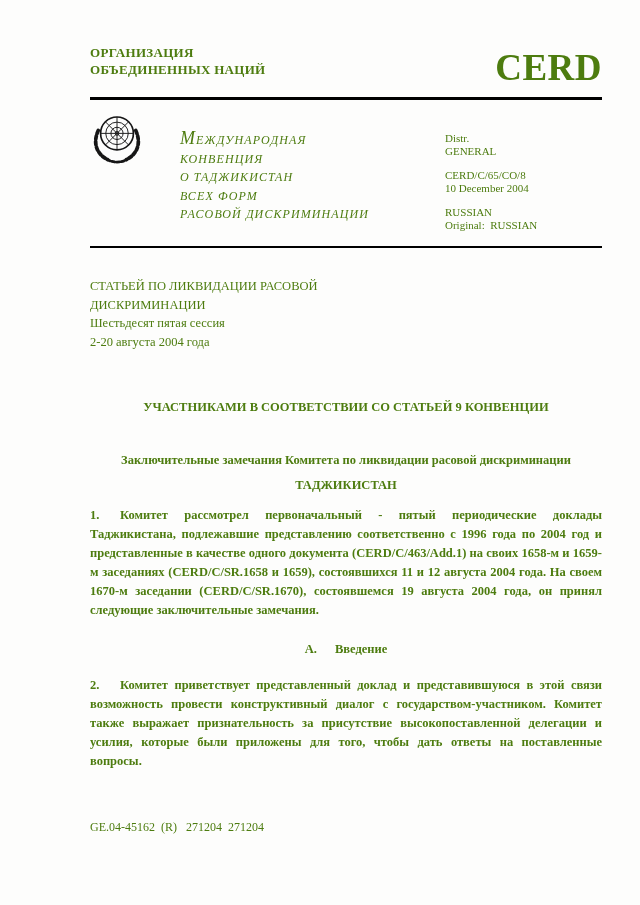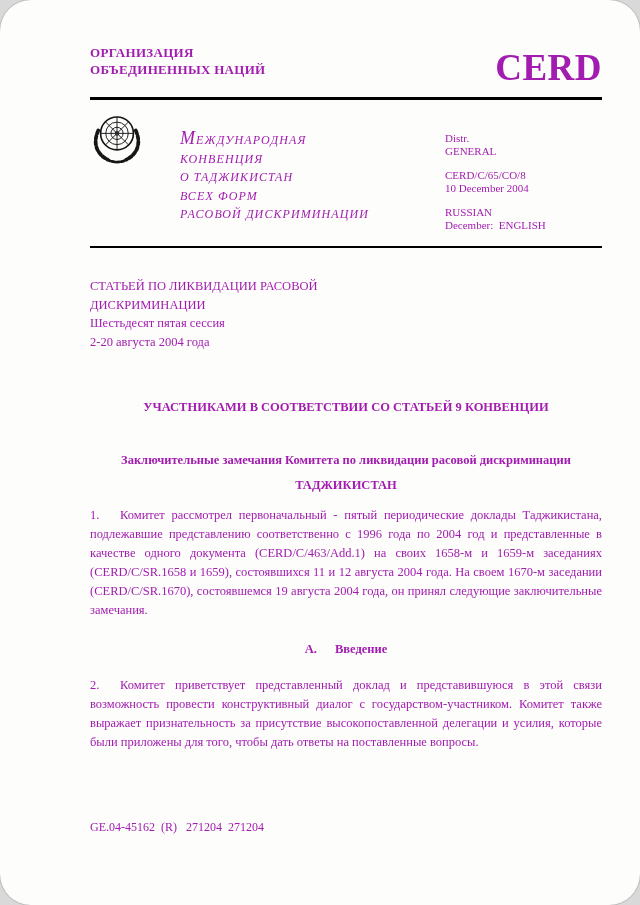--- a/index.html
+++ b/index.html
@@ -1,22 +1,21 @@
 <!DOCTYPE html>
 <html><head>
 <meta charset="utf-8">
 <style>
   * { margin:0; padding:0; box-sizing:border-box; }
   html,body { background:#d9d9d9; }
   body { font-family:"Liberation Serif", serif; }
   .page {
     position:relative; width:640px; height:905px; margin:0 auto;
-    background:#fdfdfc; color:#a21caf; outline:1px solid #bdbdbd;
+    background:#fdfdfc; color:#4d7c0f; outline:1px solid #bdbdbd;
     overflow:hidden;
-    border-radius:31px;
   }
   .abs { position:absolute; }
 
   
   .org { left:90px; top:44px; font-weight:bold; font-size:13px; line-height:17px; letter-spacing:0.3px; }
   .symbol { right:38px; top:46px; font-size:37px; font-weight:bold; letter-spacing:0.5px; }
 
   .rule { background:#000; }
   .rule1 { left:90px; top:97px; width:512px; height:3px; }
   .rule2 { left:90px; top:246px; width:512px; height:2px; }
@@ -36,21 +35,21 @@
 
   
   .center-block { left:90px; width:512px; text-align:center; font-weight:bold; font-size:12.5px; line-height:19px; }
   .title-block { top:398px; }
   .subtitle { top:451px; }
   .country { top:476px; }
   .section-head { top:640px; }
   .section-gap { margin-left:18px; }
 
   
-  .para { left:90px; width:512px; font-size:12.5px; line-height:19px; text-align:justify; }
+  .para { left:90px; width:512px; font-size:12.5px; line-height:19px; text-align:justify;font-weight:bold; }
   .para1 { top:506px; }
   .para2 { top:676px; }
   .para3 { top:763px; }
   .pnum { display:inline-block; width:30px; }
 
   .footer { left:90px; top:820px; font-size:12px; }
 </style>
 </head>
 <body>
 
@@ -95,21 +94,21 @@
     <div class="distr-group">
       <div>Distr.</div>
       <div>GENERAL</div>
     </div>
     <div class="distr-group">
       <div>CERD/C/65/CO/8</div>
       <div>10 December 2004</div>
     </div>
     <div class="distr-group">
       <div>RUSSIAN</div>
-      <div class="pre">December:  ENGLISH</div>
+      <div class="pre">Original:  RUSSIAN</div>
     </div>
   </div>
 
   <div class="abs rule rule2"></div>
 
   <div class="abs committee">
     <div>СТАТЬЕЙ ПО ЛИКВИДАЦИИ РАСОВОЙ</div>
     <div>ДИСКРИМИНАЦИИ</div>
     <div>Шестьдесят пятая сессия</div>
     <div>2-20 августа 2004 года</div>

